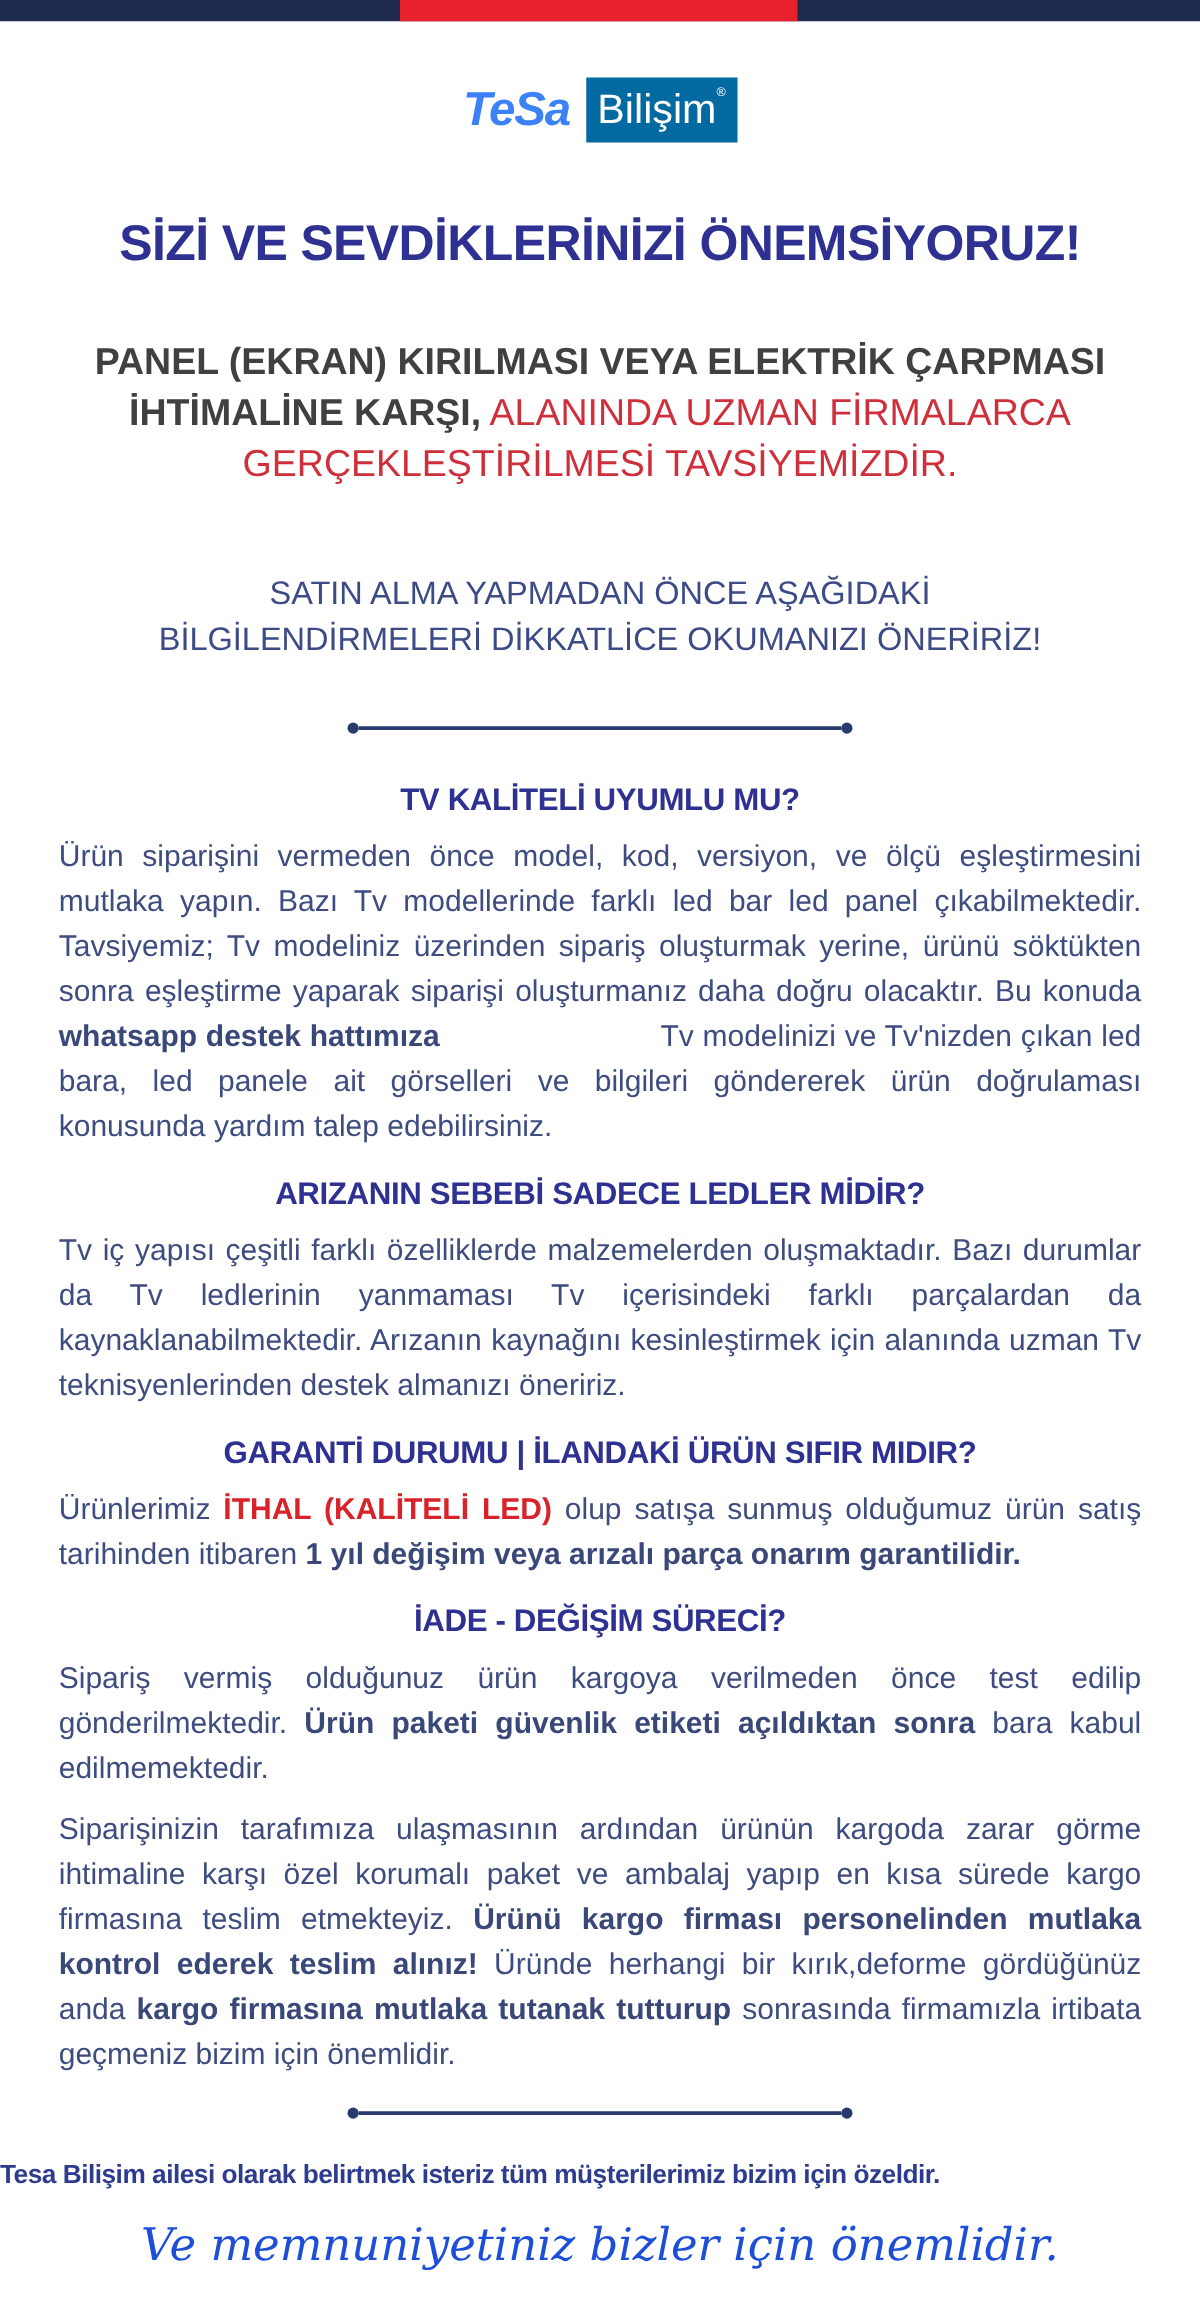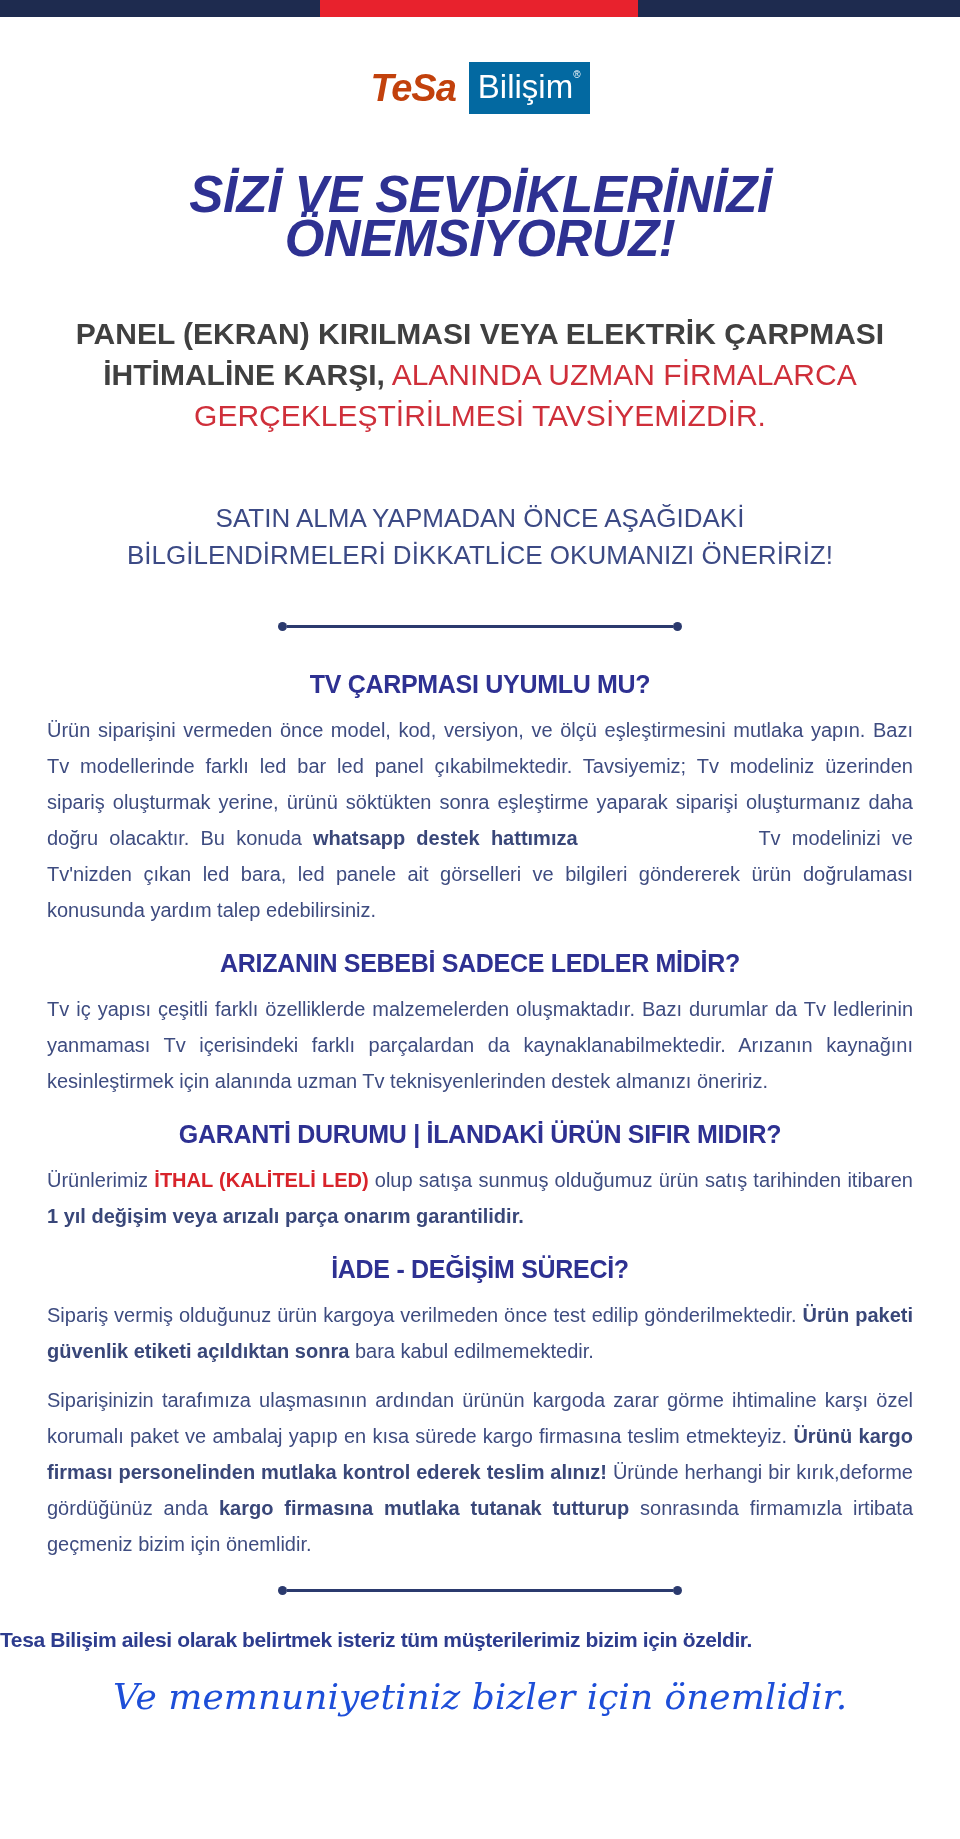--- a/index.html
+++ b/index.html
@@ -38,21 +38,21 @@
     margin-top: 44px;
     height: 54px;
     display: flex;
     justify-content: center;
     align-items: center;
   }
   .logo-tesa {
     font-style: italic;
     font-weight: 700;
     font-size: 38px;
-    color: #c2410c;
+    color: #3b82f6;
     letter-spacing: -1px;
     margin-right: 13px;
     line-height: 1;
   }
   .logo-box {
     background: #0369a1;
     color: #ffffff;
     font-size: 33px;
     font-weight: 400;
     line-height: 1;
@@ -63,26 +63,25 @@
   .logo-reg {
     font-size: 10px;
     vertical-align: top;
     line-height: 1;
   }
 
   
   .headline {
     margin: 58px 0 16px 0;
     text-align: center;
-    font-size: 51px;
+    font-size: 40px;
     line-height: 44px;
     font-weight: 800;
     letter-spacing: -0.5px;
     color: #2e3192;
-    font-style: italic;
   }
 
   
   .intro {
     margin: 52px auto 0 auto;
     max-width: 812px;
     text-align: center;
     font-size: 30px;
     line-height: 41px;
     color: #2e3a8e;
@@ -130,21 +129,21 @@
     line-height: 30px;
     font-weight: 800;
     letter-spacing: -0.3px;
     color: #2e3192;
   }
   .section.first .section-title { margin-top: 38px; }
   .para {
     margin: 13px auto 0 auto;
     width: 866px;
     text-align: justify;
-    font-size: 20px;
+    font-size: 24px;
     line-height: 36px;
     color: #3e4c80;
     font-weight: 400;
   }
   .b     { font-weight: 700; color: #394779; }
   .red-b { font-weight: 700; color: #d8232a; }
   .gap-spacer { display: inline-block; width: 170px; }
 
   
   .footer-statement {
@@ -190,21 +189,21 @@
 
   <p class="notice">SATIN ALMA YAPMADAN ÖNCE AŞAĞIDAKİ BİLGİLENDİRMELERİ DİKKATLİCE OKUMANIZI ÖNERİRİZ!</p>
 
   <div class="divider">
     <span class="dot"></span>
     <span class="line"></span>
     <span class="dot"></span>
   </div>
 
   <div class="section first">
-    <h2 class="section-title">TV ÇARPMASI UYUMLU MU?</h2>
+    <h2 class="section-title">TV KALİTELİ UYUMLU MU?</h2>
     <p class="para"><span>Ürün siparişini vermeden önce model, kod, versiyon, ve ölçü eşleştirmesini mutlaka yapın. Bazı Tv modellerinde farklı led bar  led panel çıkabilmektedir.  Tavsiyemiz; Tv modeliniz üzerinden sipariş oluşturmak yerine, ürünü söktükten sonra eşleştirme yaparak siparişi oluşturmanız daha doğru olacaktır. Bu konuda </span><span class="b">whatsapp destek hattımıza</span><span class="gap-spacer"></span><span> Tv modelinizi ve Tv'nizden çıkan led bara, led panele ait görselleri ve bilgileri göndererek ürün doğrulaması konusunda yardım talep edebilirsiniz.</span></p>
   </div>
 
   <div class="section">
     <h2 class="section-title">ARIZANIN SEBEBİ SADECE LEDLER MİDİR?</h2>
     <p class="para"><span>Tv iç yapısı çeşitli farklı özelliklerde malzemelerden oluşmaktadır. Bazı durumlar da Tv ledlerinin yanmaması Tv içerisindeki farklı parçalardan da kaynaklanabilmektedir. Arızanın kaynağını kesinleştirmek için alanında uzman Tv teknisyenlerinden destek almanızı öneririz.</span></p>
   </div>
 
   <div class="section">
     <h2 class="section-title">GARANTİ DURUMU | İLANDAKİ ÜRÜN SIFIR MIDIR?</h2>

